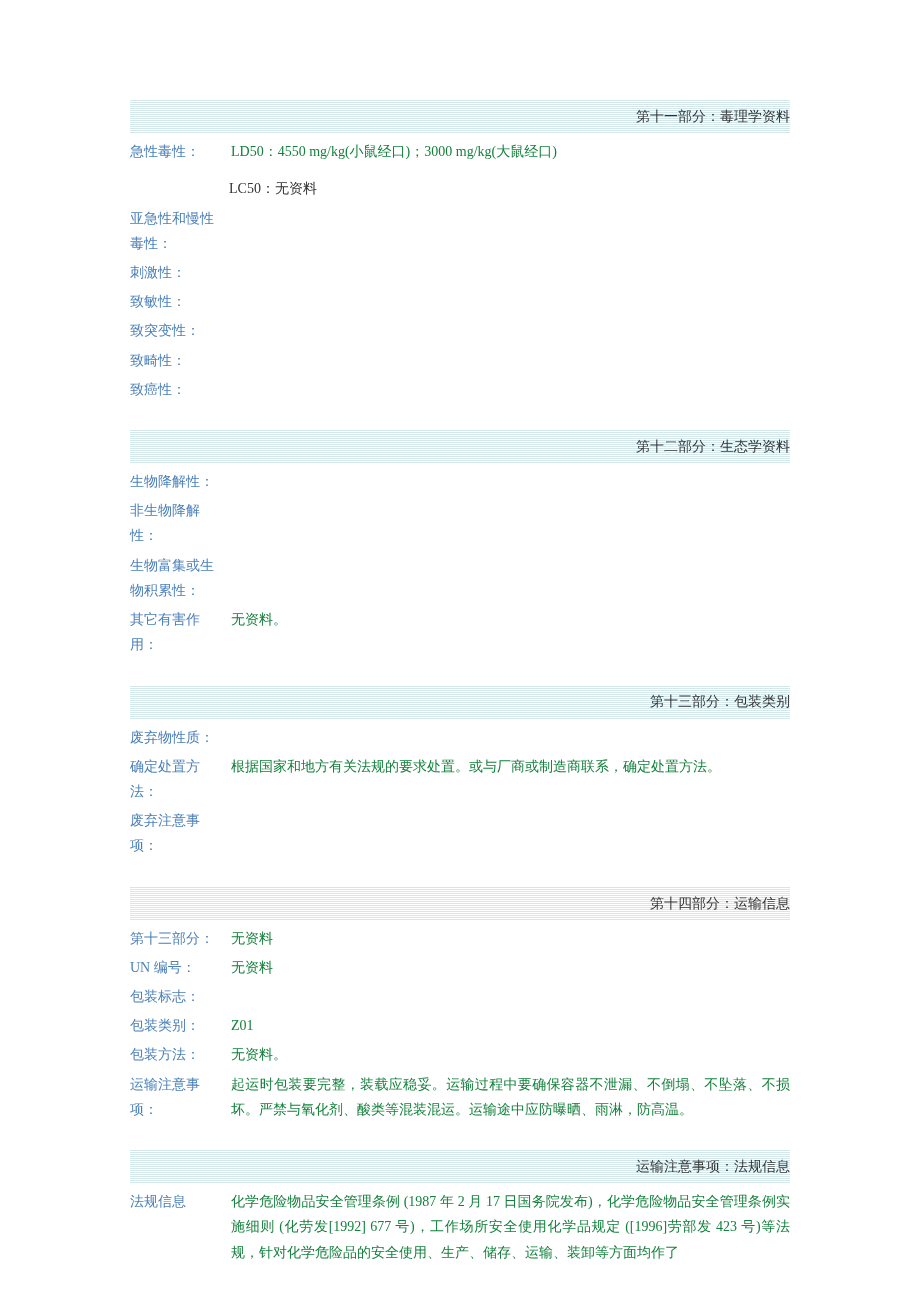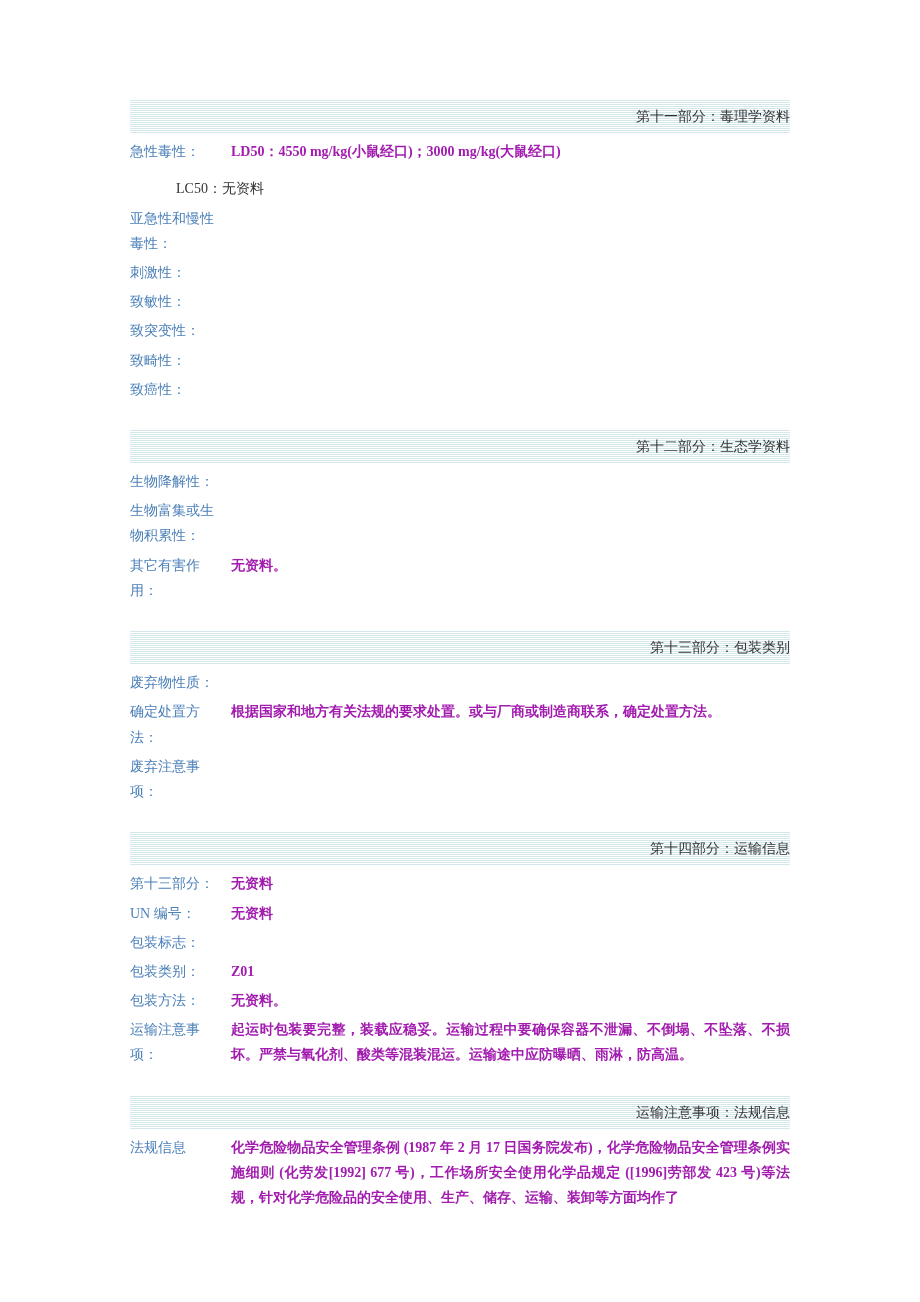--- a/index.html
+++ b/index.html
@@ -40,27 +40,26 @@
   }
   .label {
     width: 95px;
     min-width: 95px;
     text-align: left;
     color: #4a7fb8;
     padding-right: 6px;
     flex-shrink: 0;
   }
   .value {
-    color: #a21caf;
+    color: #15803d;
     flex: 1;
     text-align: justify;
-    font-weight: bold;
   }
   .value-indent {
-    margin-left: 46px;
+    margin-left: 99px;
     margin-top: 12px;
     margin-bottom: 4px;
   }
 </style>
 </head>
 <body>
 
 <div class="content">
 
   <div class="section-header">第十一部分：毒理学资料</div>
@@ -90,20 +89,24 @@
     <div class="value"></div>
   </div>
   <div class="row">
     <div class="label">致癌性：</div>
     <div class="value"></div>
   </div>
 
   <div class="section-header">第十二部分：生态学资料</div>
   <div class="row">
     <div class="label">生物降解性：</div>
+    <div class="value"></div>
+  </div>
+  <div class="row">
+    <div class="label">非生物降解性：</div>
     <div class="value"></div>
   </div>
   <div class="row">
     <div class="label">生物富集或生物积累性：</div>
     <div class="value"></div>
   </div>
   <div class="row">
     <div class="label">其它有害作用：</div>
     <div class="value">无资料。</div>
   </div>

